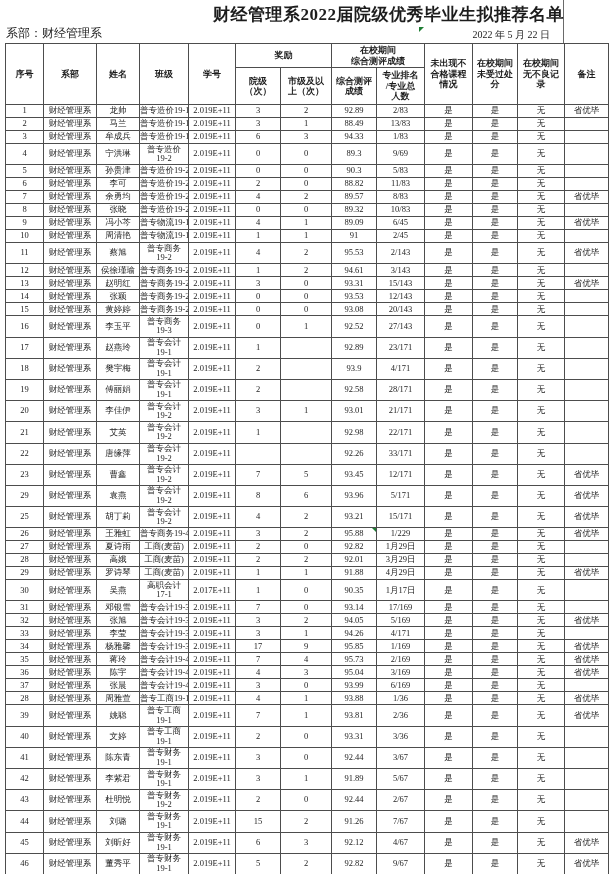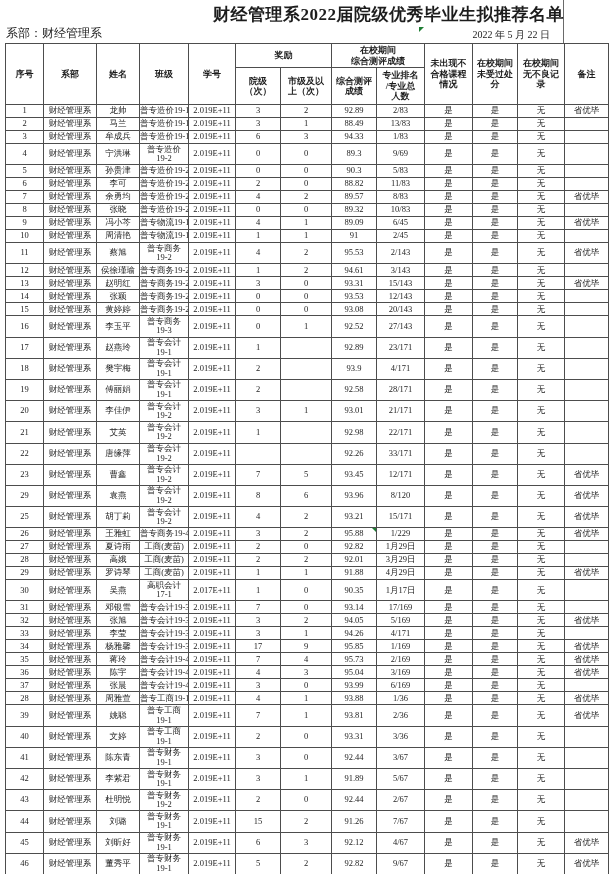--- a/index.html
+++ b/index.html
@@ -460,21 +460,21 @@
         </tr>
         <tr>
           <td>29</td>
           <td>财经管理系</td>
           <td>袁燕</td>
           <td>普专会计<br>19-2</td>
           <td>2.019E+11</td>
           <td>8</td>
           <td>6</td>
           <td>93.96</td>
-          <td>8/120</td>
+          <td>5/171</td>
           <td>是</td>
           <td>是</td>
           <td>无</td>
           <td>省优毕</td>
         </tr>
         <tr>
           <td>25</td>
           <td>财经管理系</td>
           <td>胡丁莉</td>
           <td>普专会计<br>19-2</td>

